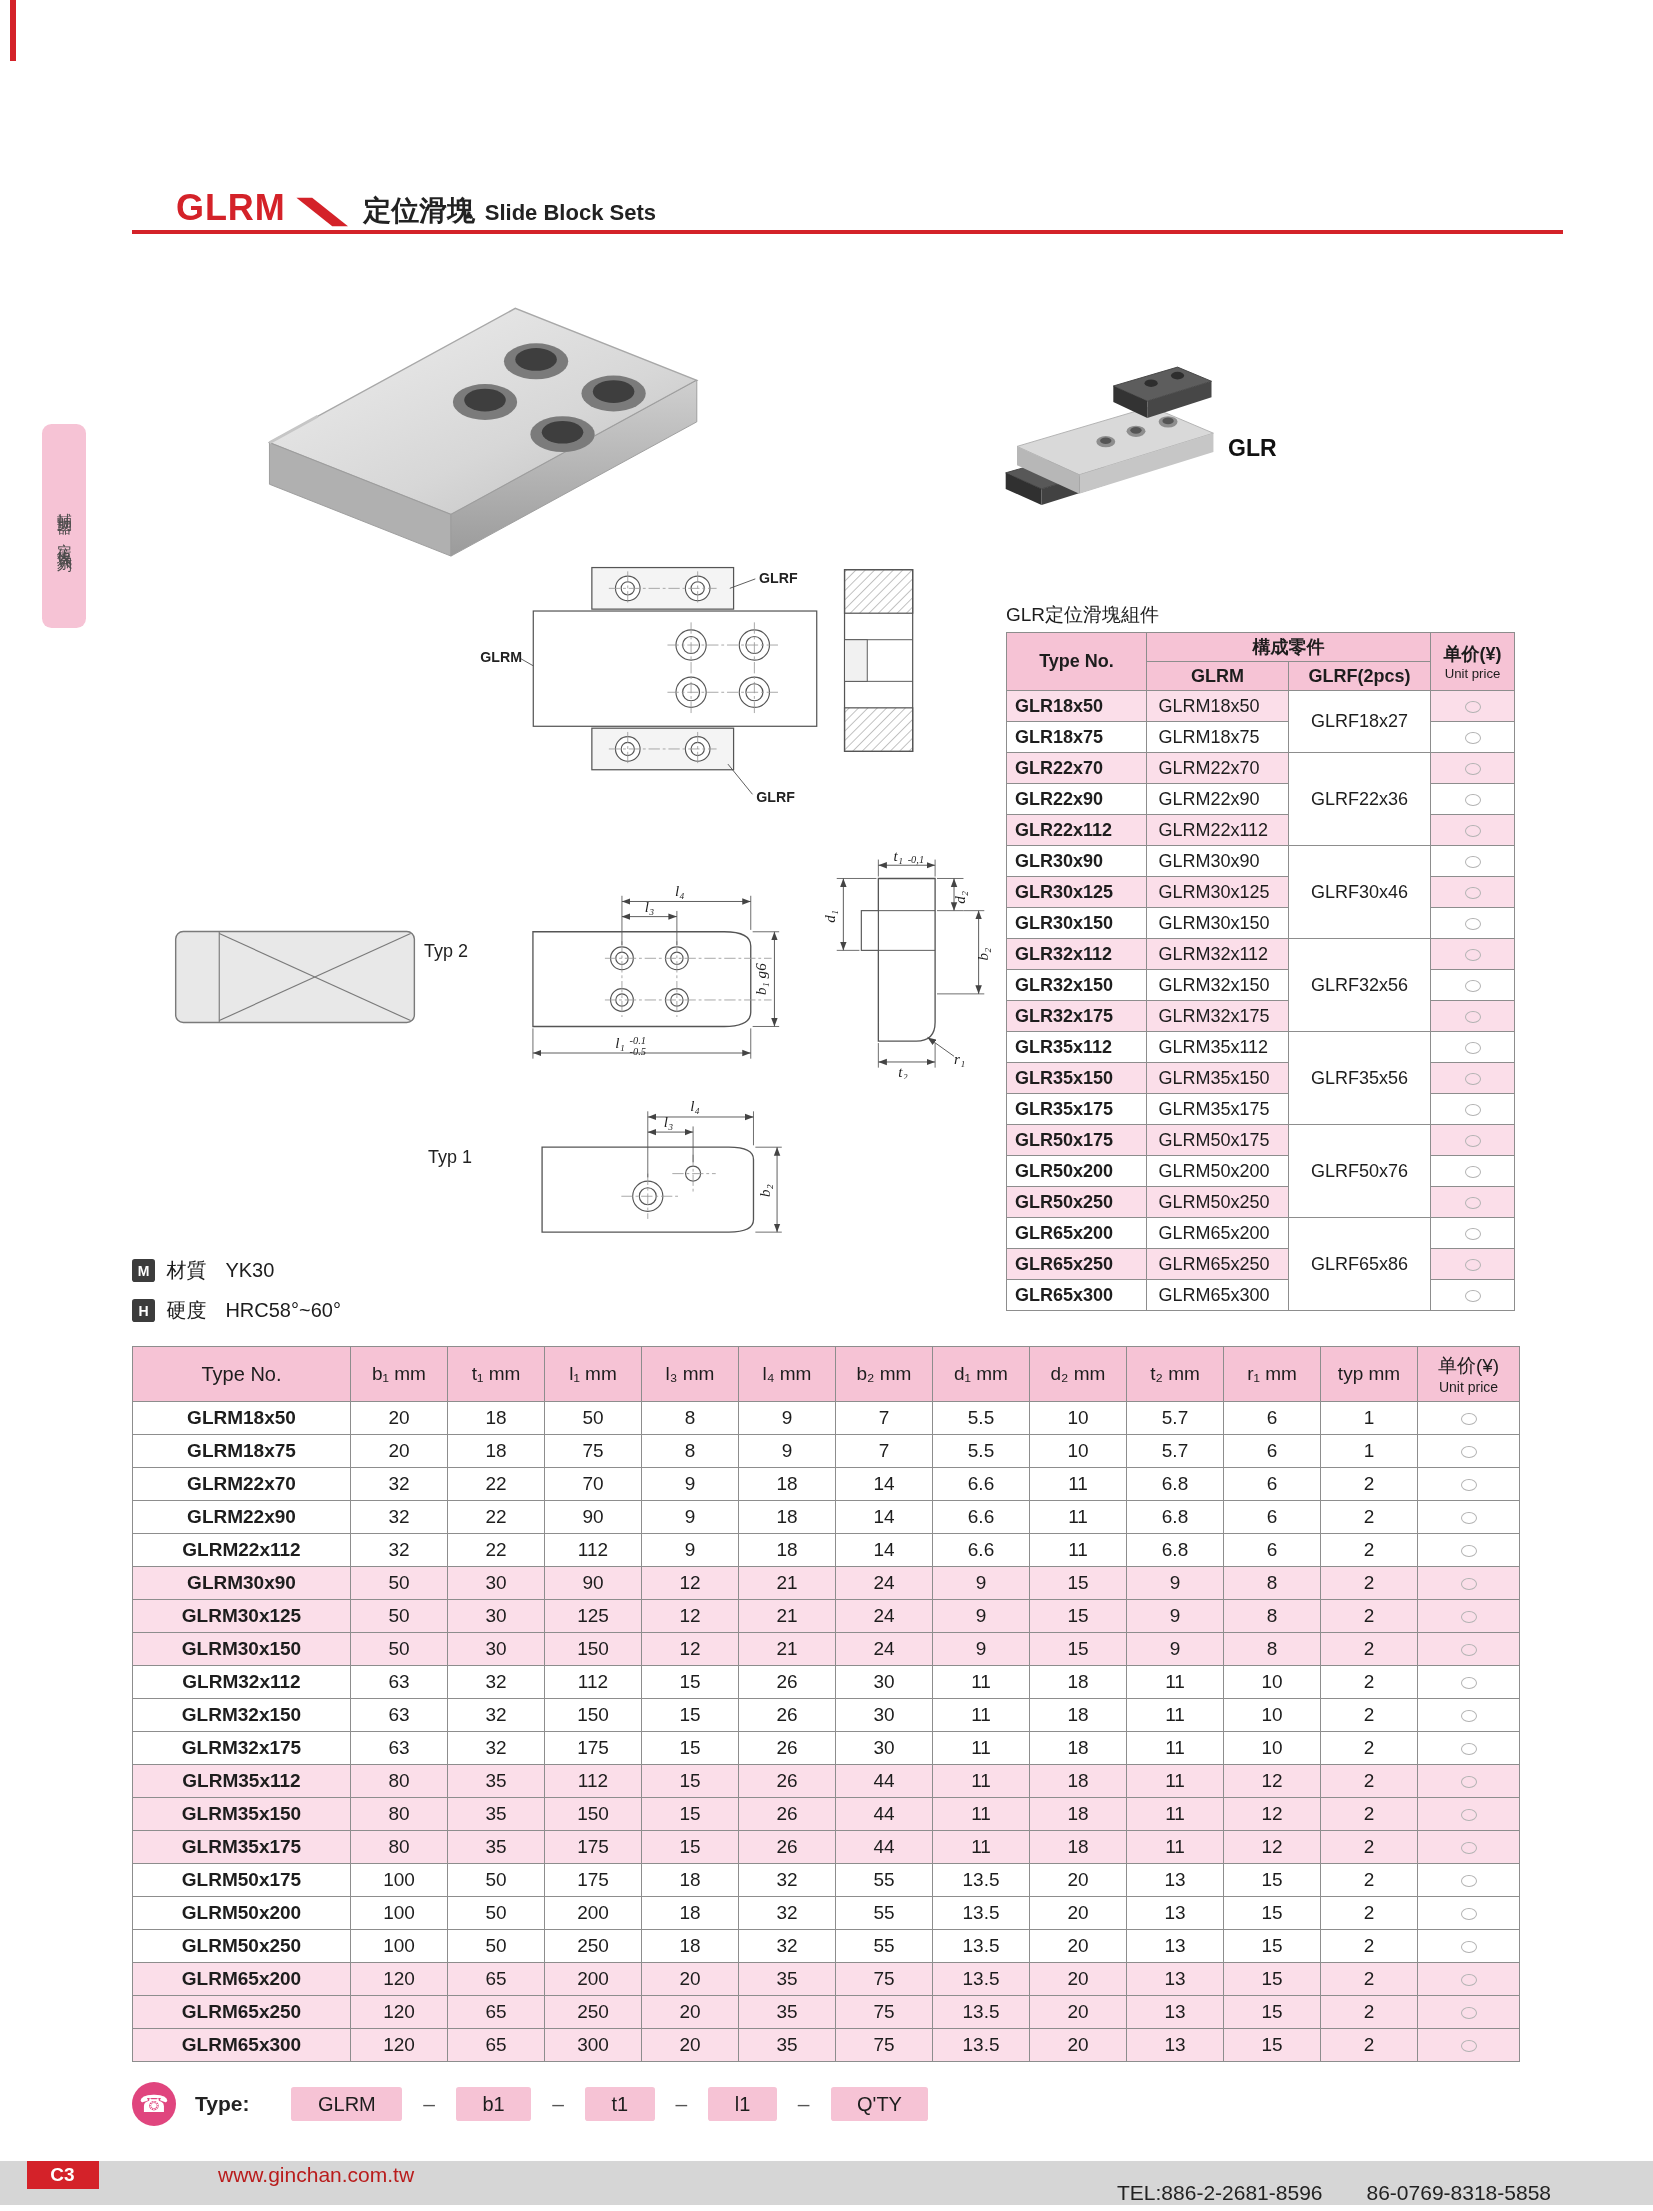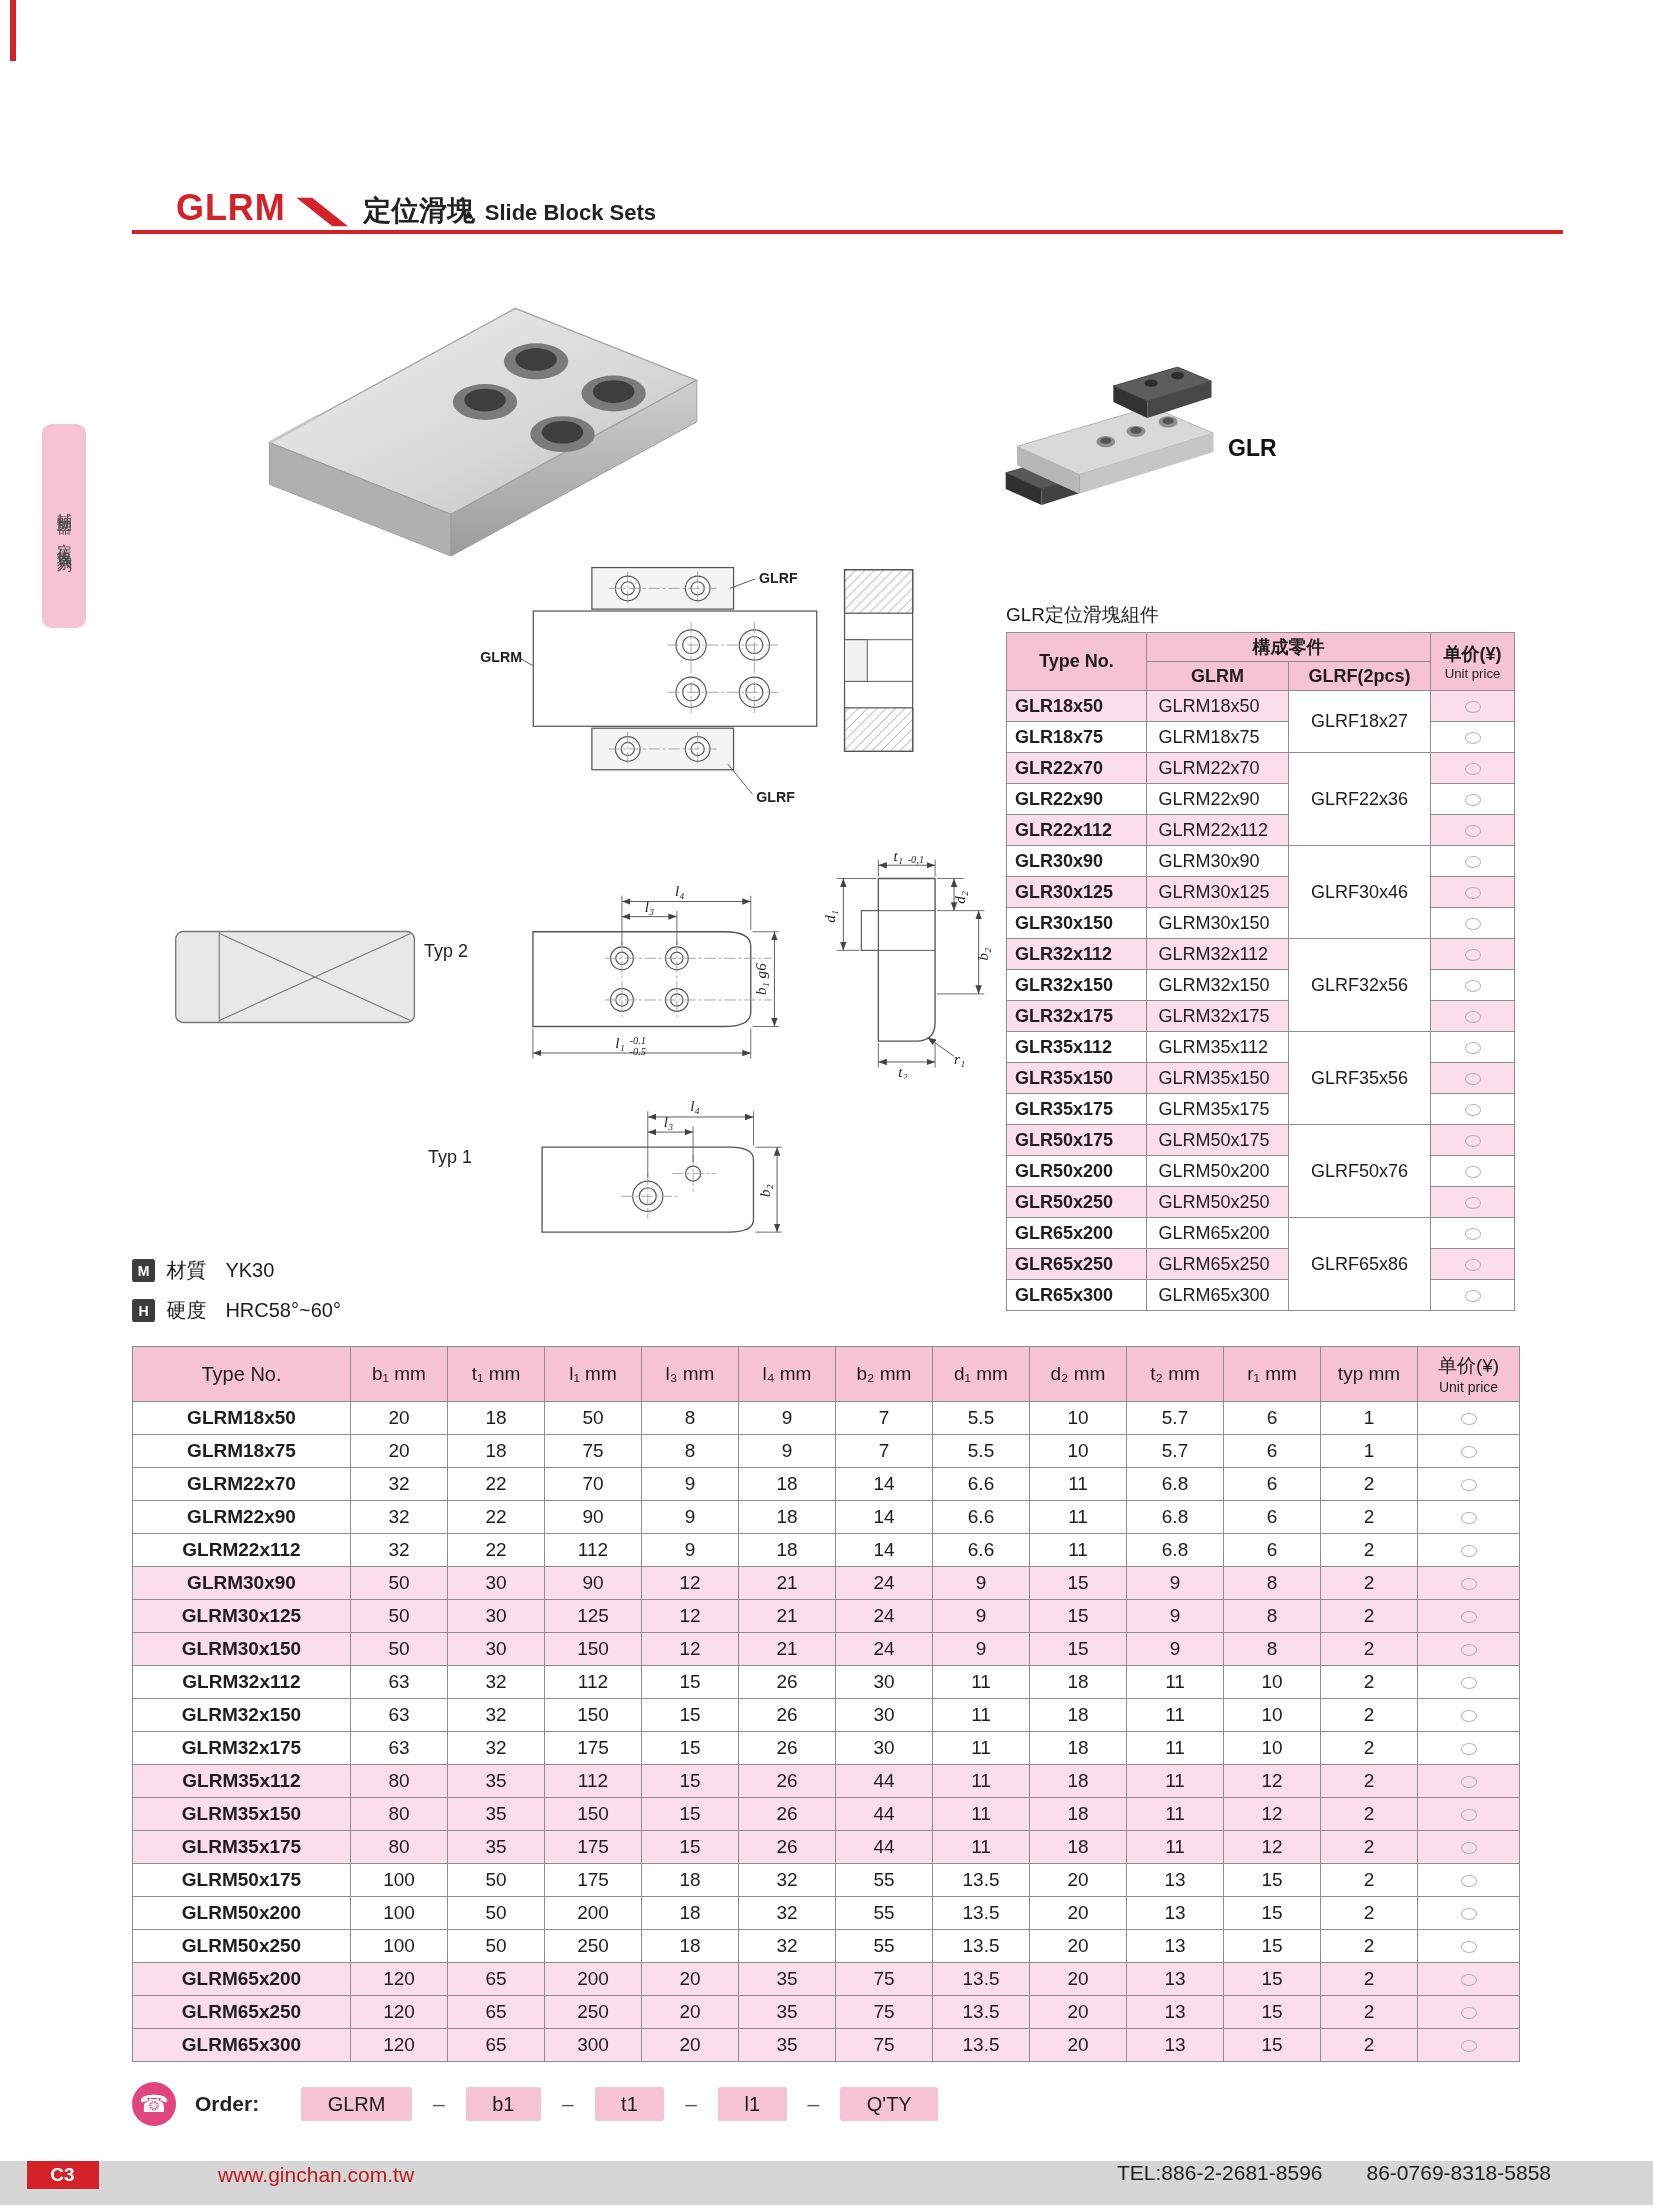--- a/index.html
+++ b/index.html
@@ -86,21 +86,21 @@
   .phone-badge{width:44px;height:44px;border-radius:50%;background:#e0457e;color:#fff;font-size:24px;display:flex;align-items:center;justify-content:center;}
   .order-label{font-size:21px;font-weight:bold;color:#222;margin-right:23px;}
   .order-parts{display:flex;align-items:center;gap:21px;}
   .order-part{background:var(--pink-header);color:var(--ink);font-size:20px;padding:5.7px 26.5px;border-radius:2.8px;}
   .order-sep{color:#555;font-size:21px;}
 
   
   .footer-bar{position:absolute;left:0;top:2161px;width:1653px;height:44px;background:var(--footer-bg);}
   .page-code{position:absolute;left:26.5px;top:0;width:72px;height:28px;background:var(--red);color:#fff;font-weight:bold;font-size:19px;display:flex;align-items:center;justify-content:center;}
   .website{position:absolute;left:218px;top:0;height:28px;display:flex;align-items:center;font-size:21px;color:#b91c1c;}
-  .tel{position:absolute;right:102px;top:0;height:44px;display:flex;align-items:flex-start;gap:44px;font-size:21px;color:#222;}
+  .tel{position:absolute;right:102px;top:0;height:44px;display:flex;align-items:flex-end;gap:44px;font-size:21px;color:#222;}
 </style>
 </head>
 <body>
 
 <div class="page">
 
   <svg width="0" height="0" style="position:absolute" aria-hidden="true">
     <defs>
       <marker id="arr" viewBox="0 0 10 10" markerWidth="9" markerHeight="9" refX="10" refY="5" orient="auto-start-reverse">
         <path d="M0,1.2 L10,5 L0,8.8 Z" fill="#444"></path>
@@ -813,21 +813,21 @@
           <td>13</td>
           <td>15</td>
           <td>2</td>
           <td class="c-price"><span class="circ"></span></td>
         </tr>
       </tbody>
   </table>
 
   <div class="order-bar">
     <span class="phone-badge">☎</span>
-    <span class="order-label">Order:</span>
+    <span class="order-label">Type:</span>
     <span class="order-parts">
         <span class="order-part">GLRM</span>
         <span class="order-sep">–</span>
         <span class="order-part">b1</span>
         <span class="order-sep">–</span>
         <span class="order-part">t1</span>
         <span class="order-sep">–</span>
         <span class="order-part">l1</span>
         <span class="order-sep">–</span>
         <span class="order-part">Q'TY</span>

